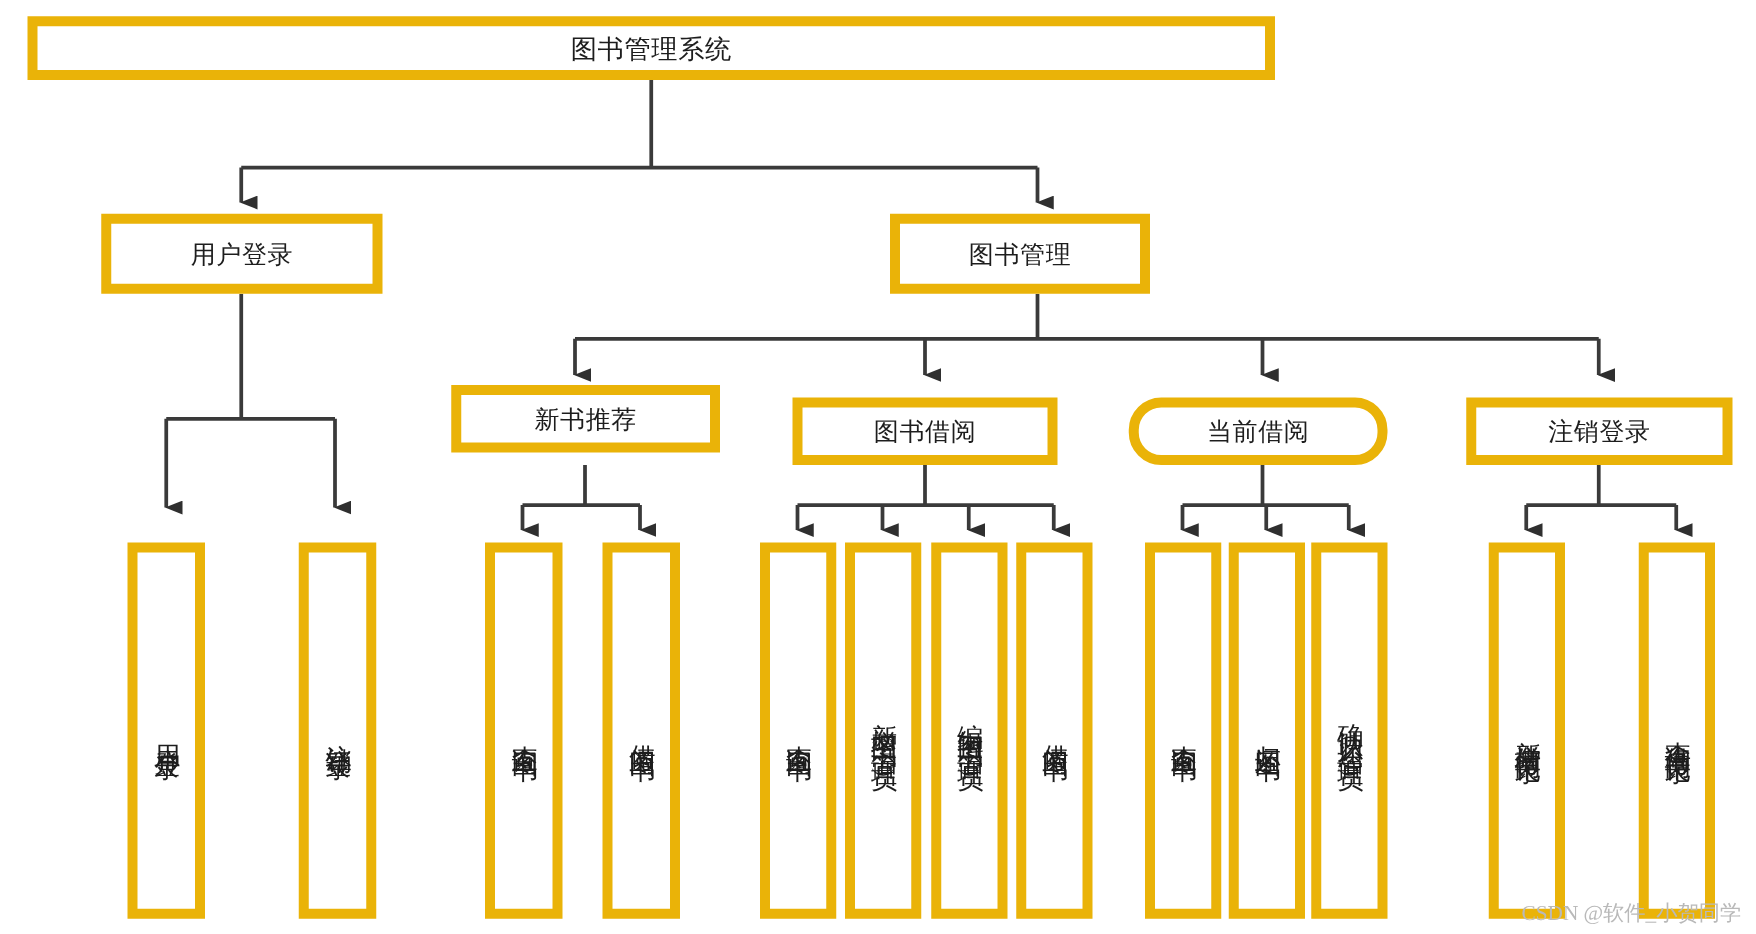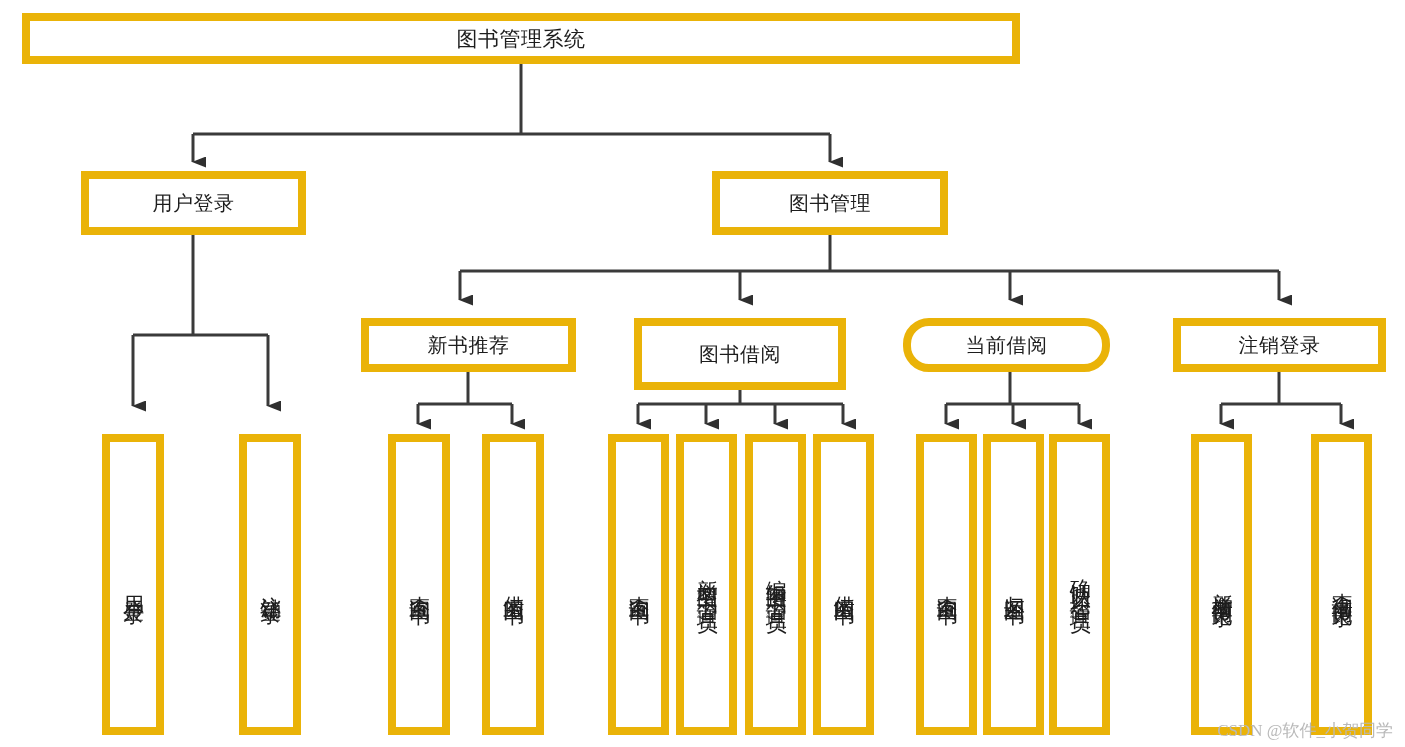--- a/index.html
+++ b/index.html
@@ -129,28 +129,28 @@
     </g>
   </svg>
 
   <div class="node node-root" style="left:22px; top:13px; width:998px; height:51px;">
     <span class="label">图书管理系统</span>
   </div>
 
   <div class="node node-branch" style="left:81px; top:171px; width:225px; height:64px;">
     <span class="label">用户登录</span>
   </div>
-  <div class="node node-branch" style="left:712px; top:171px; width:236px; height:64px;">
+  <div class="node node-branch" style="left:712px; top:171px; width:208px; height:64px;">
     <span class="label">图书管理</span>
   </div>
 
-  <div class="node node-branch" style="left:361px; top:318px; width:215px; height:54px;">
+  <div class="node node-branch" style="left:361px; top:308px; width:215px; height:54px;">
     <span class="label">新书推荐</span>
   </div>
-  <div class="node node-branch" style="left:634px; top:318px; width:212px; height:72px;align-items:center;">
+  <div class="node node-branch" style="left:634px; top:318px; width:212px; height:54px;align-items:center;">
     <span class="label">图书借阅</span>
   </div>
   <div class="node node-branch" style="left:903px; top:318px; width:207px; height:54px;border-radius:26px;">
     <span class="label">当前借阅</span>
   </div>
   <div class="node node-branch" style="left:1173px; top:318px; width:213px; height:54px;">
     <span class="label">注销登录</span>
   </div>
 
   <div class="node node-leaf" style="left:102px; top:434px; width:62px; height:301px;">

